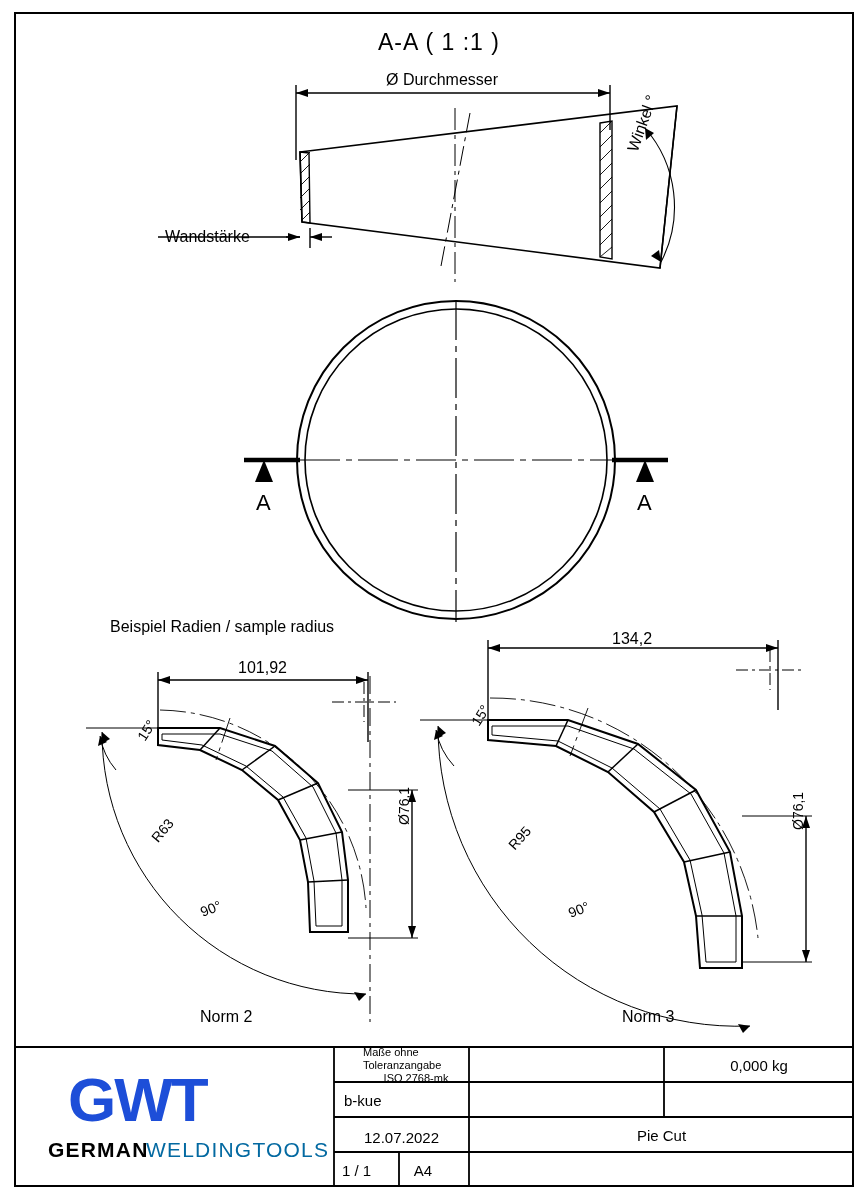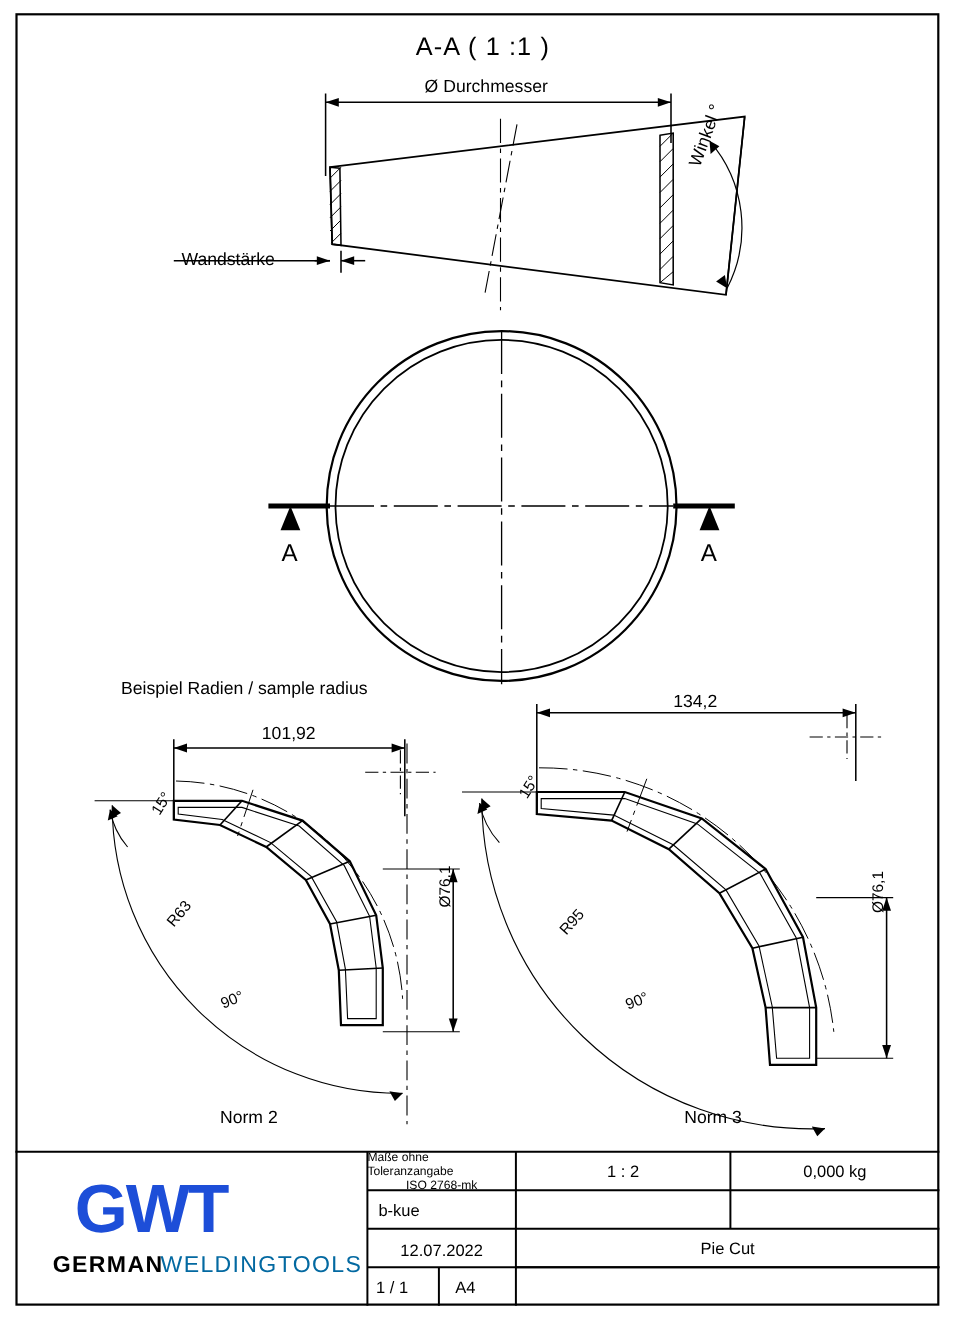--- a/index.html
+++ b/index.html
@@ -4,21 +4,21 @@
 <style>
   html,body{margin:0;padding:0;background:#ffffff;}
   body{width:868px;height:1199px;font-family:"Liberation Sans",sans-serif;color:#000;}
   #sheet{position:relative;width:868px;height:1199px;box-sizing:border-box;}
   .frame{position:absolute;left:14px;top:12px;width:840px;height:1175px;border:2px solid #000;box-sizing:border-box;}
   .txt{position:absolute;white-space:nowrap;}
   svg{position:absolute;left:0;top:0;overflow:visible;}
   .title{font-size:23px;letter-spacing:1px;}
   .lbl{font-size:16px;}
   .lbl-sm{font-size:14px;}
-  .lbl-xs{font-size:11px;}
+  .lbl-xs{font-size:11px;padding-left:29px;}
   .tb{position:absolute;left:14px;top:1047px;width:840px;height:140px;box-sizing:border-box;}
   .tb-cell{position:absolute;box-sizing:border-box;border-left:1.6px solid #000;border-top:1.6px solid #000;display:flex;align-items:center;justify-content:center;font-size:15px;}
   .gwt-logo{position:absolute;left:48px;top:1060px;width:280px;height:110px;}
   .gwt-word{font-size:21px;letter-spacing:1.2px;}
 </style>
 </head>
 <body>
 
 <div id="sheet">
 
@@ -239,21 +239,20 @@
         <line x1="320" y1="105" x2="840" y2="105"></line>
         <line x1="385" y1="105" x2="385" y2="140"></line>
         <line x1="455" y1="105" x2="840" y2="105"></line>
       </g>
     </svg>
 
     <div class="tb-cell" style="left:320px;top:2px;width:135px;height:33px;border:none;flex-direction:column;line-height:1.2;">
       <span class="lbl-xs">Maße ohne Toleranzangabe</span>
       <span class="lbl-xs">ISO 2768-mk</span>
     </div>
-    <div class="tb-cell" style="left:455px;top:2px;width:195px;height:33px;border:none;">1 : 2</div>
     <div class="tb-cell" style="left:650px;top:2px;width:190px;height:33px;border:none;">0,000 kg</div>
 
     <div class="tb-cell" style="left:330px;top:37px;width:125px;height:33px;border:none;justify-content:flex-start;">b-kue</div>
     <div class="tb-cell" style="left:455px;top:37px;width:385px;height:33px;border:none;"></div>
 
     <div class="tb-cell" style="left:320px;top:72px;width:135px;height:36px;border:none;">12.07.2022</div>
     <div class="tb-cell" style="left:455px;top:72px;width:385px;height:33px;border:none;">Pie Cut</div>
 
     <div class="tb-cell" style="left:320px;top:107px;width:45px;height:33px;border:none;">1 / 1</div>
     <div class="tb-cell" style="left:385px;top:107px;width:48px;height:33px;border:none;">A4</div>

